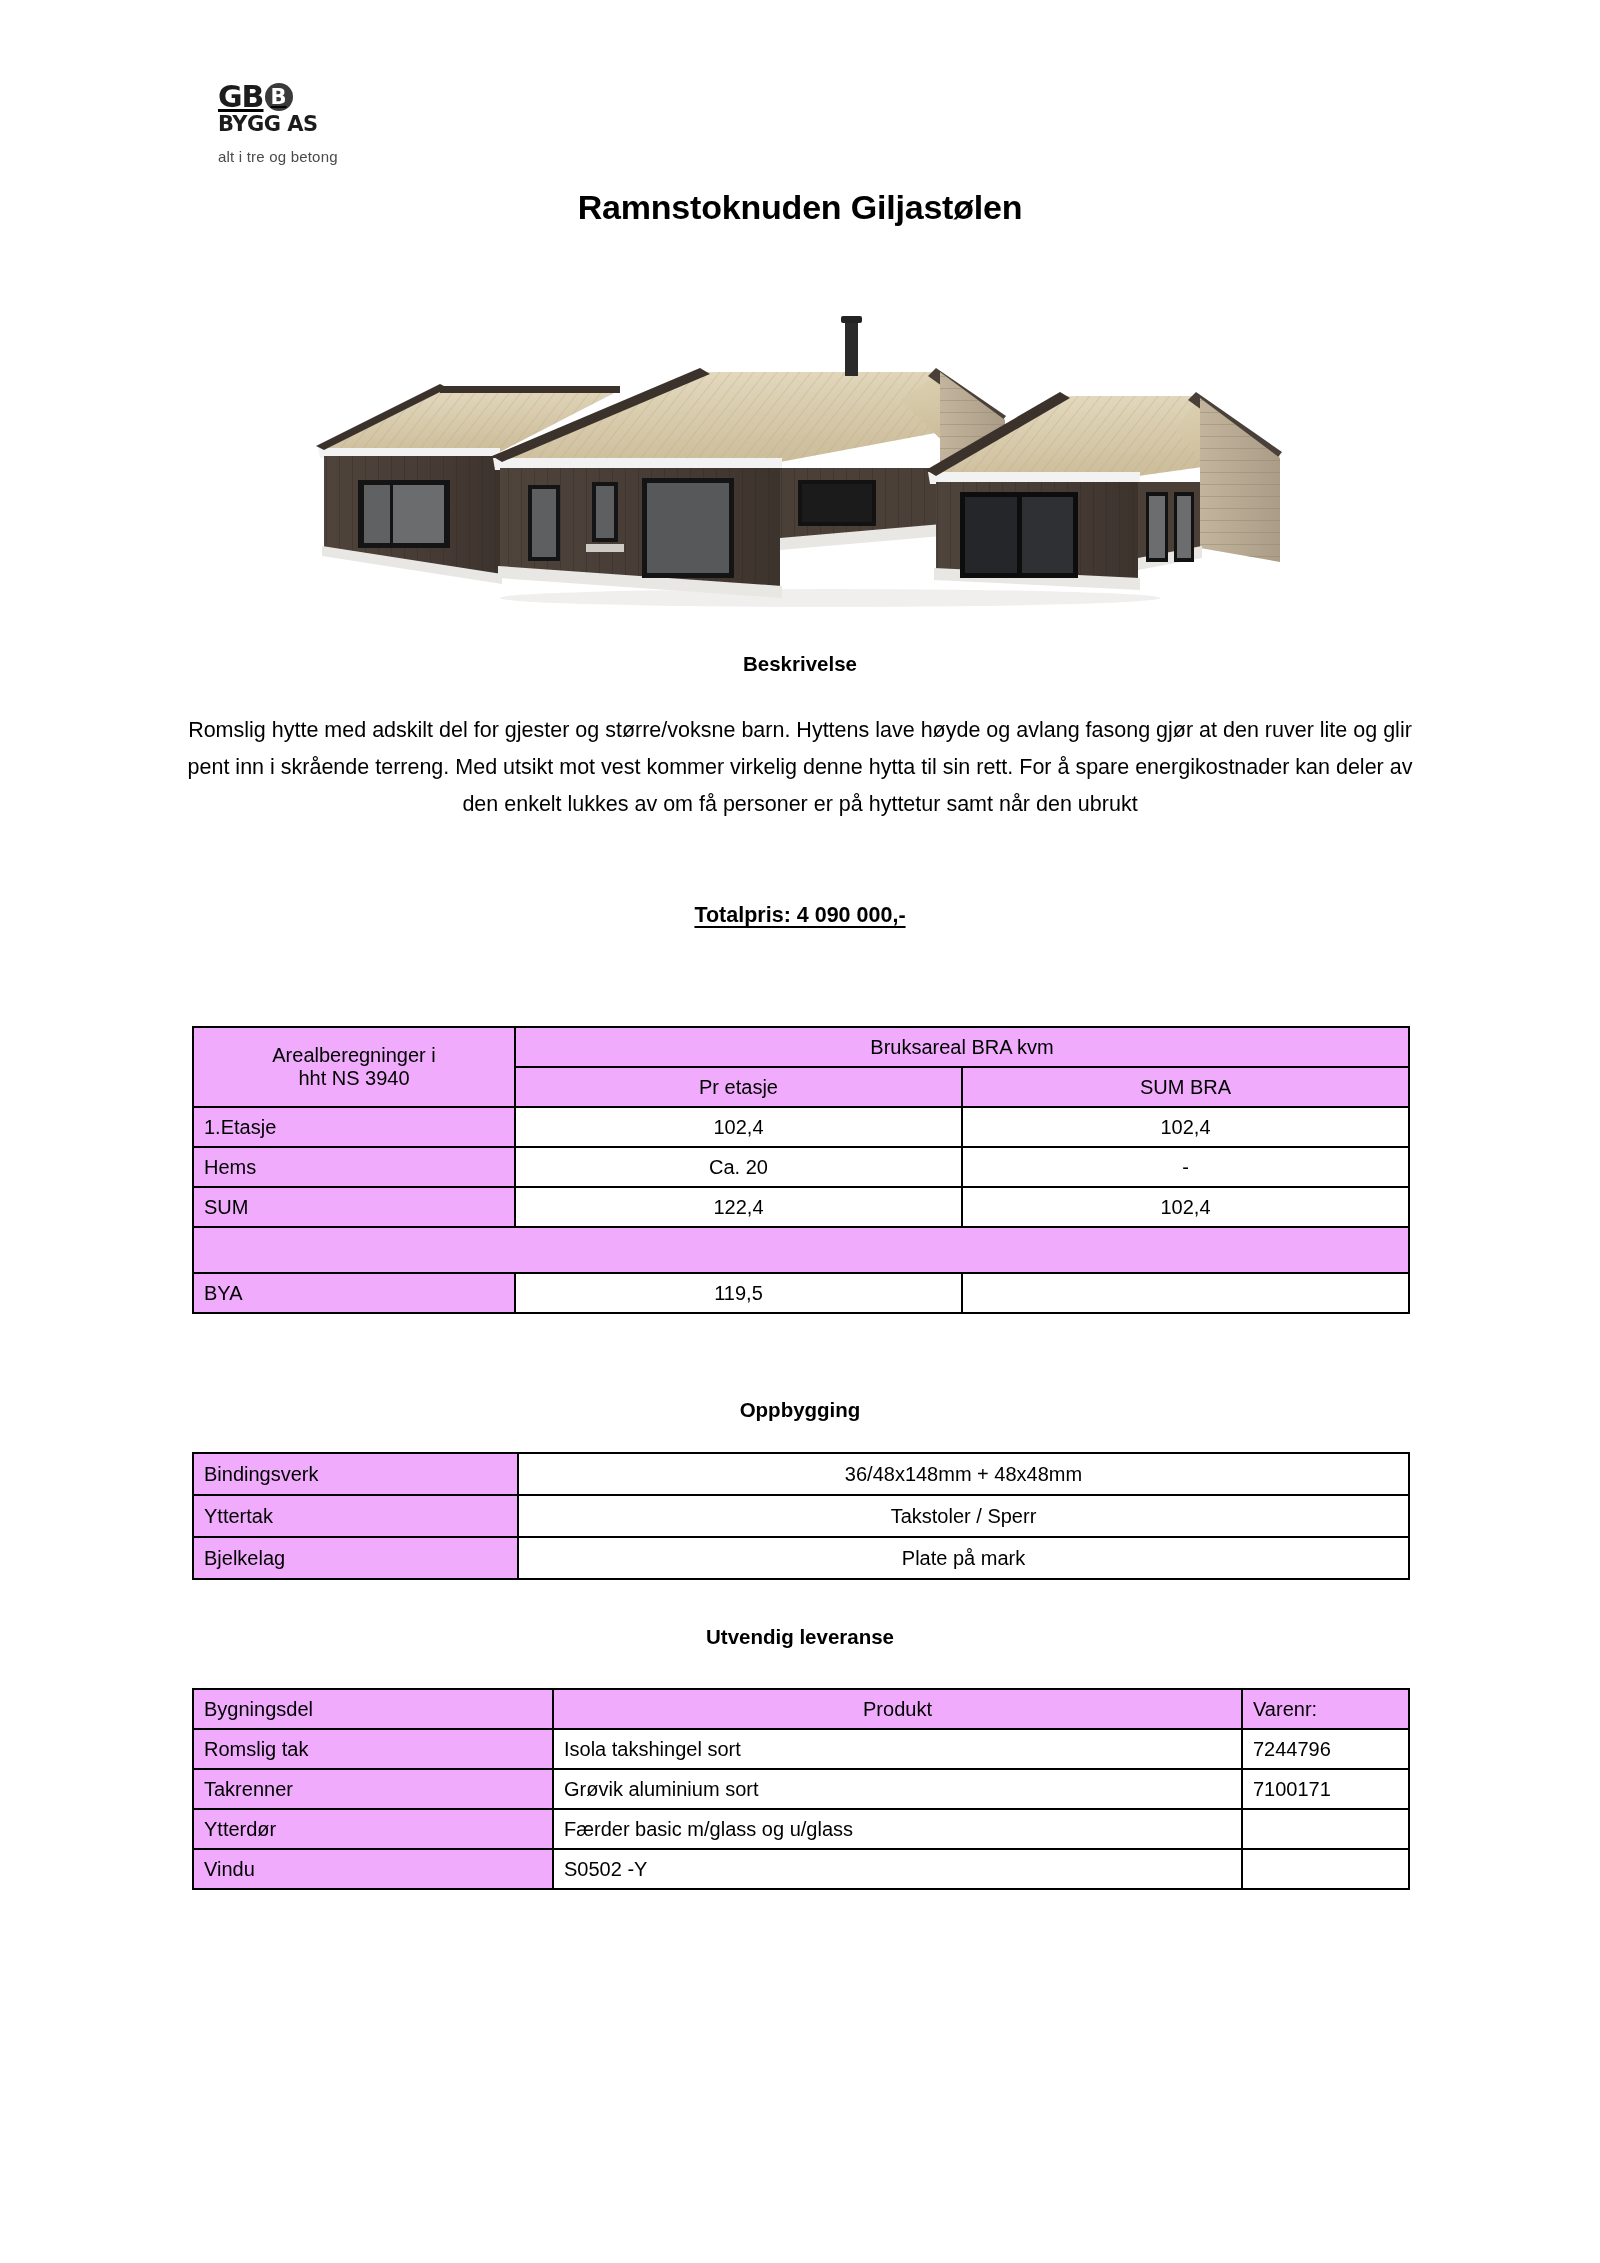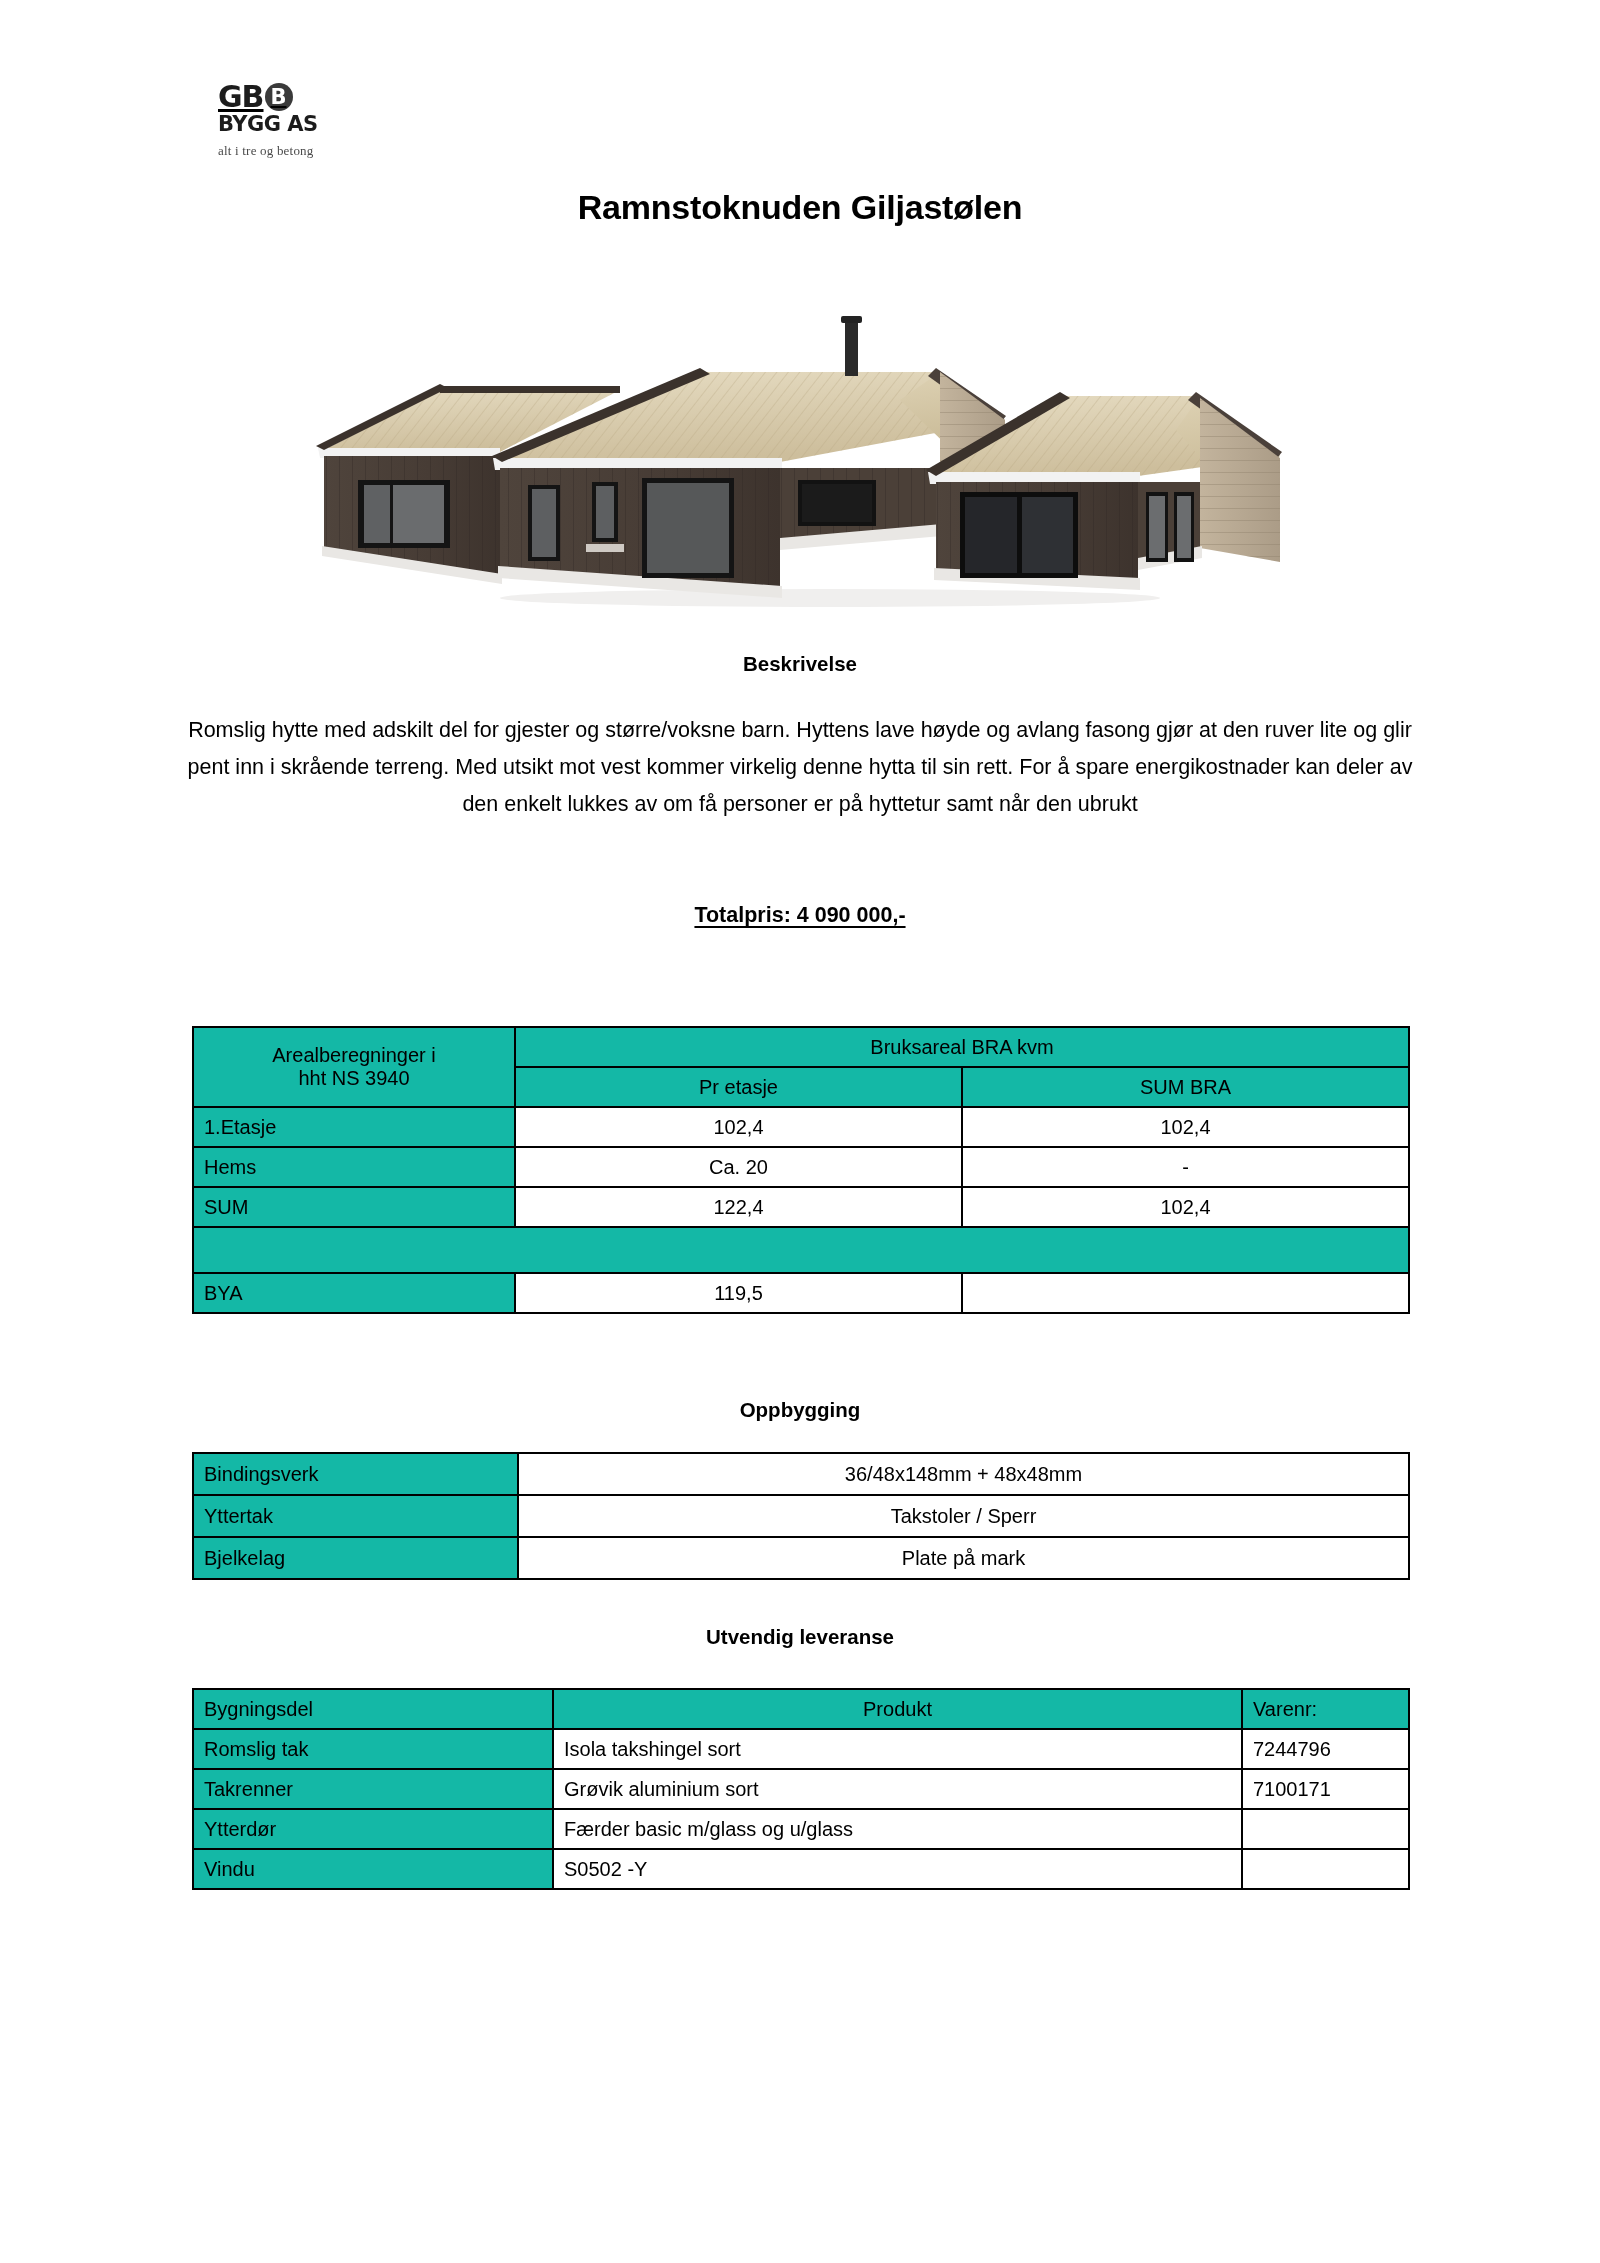--- a/index.html
+++ b/index.html
@@ -57,25 +57,25 @@
   .logo-line2 {
     font-family: "DejaVu Sans", sans-serif;
     font-weight: bold;
     font-size: 21px;
     letter-spacing: -0.5px;
     color: #1c1c1c;
     margin-top: 1px;
     line-height: 22px;
   }
   .logo-tag {
-    font-family: Liberation Serif, serif;
-    font-size: 13px;
+    font-family: Liberation Sans, sans-serif;
+    font-size: 15px;
     color: #4a4a4a;
     letter-spacing: 0.2px;
-    margin-top: 10px;
+    margin-top: 16px;
     line-height: 12px;
   }
 
   
   .doc-title {
     position: absolute;
     left: 0;
     top: 188px;
     width: 1600px;
     text-align: center;
@@ -141,21 +141,21 @@
     font-size: 20px;
   }
   table.doc-table td,
   table.doc-table th {
     border: 2px solid #000000;
     padding: 5px 10px;
     vertical-align: middle;
     font-weight: normal;
     font-size: 20px;
   }
-  .shade { background: #14b8a6; }
+  .shade { background: #f0abfc; }
   .bold  { font-weight: bold; }
   .ctr   { text-align: center; }
   .lft   { text-align: left; }
 
   
   #table-areal {
     left: 192px;
     top: 1026px;
     width: 1218px;
   }

